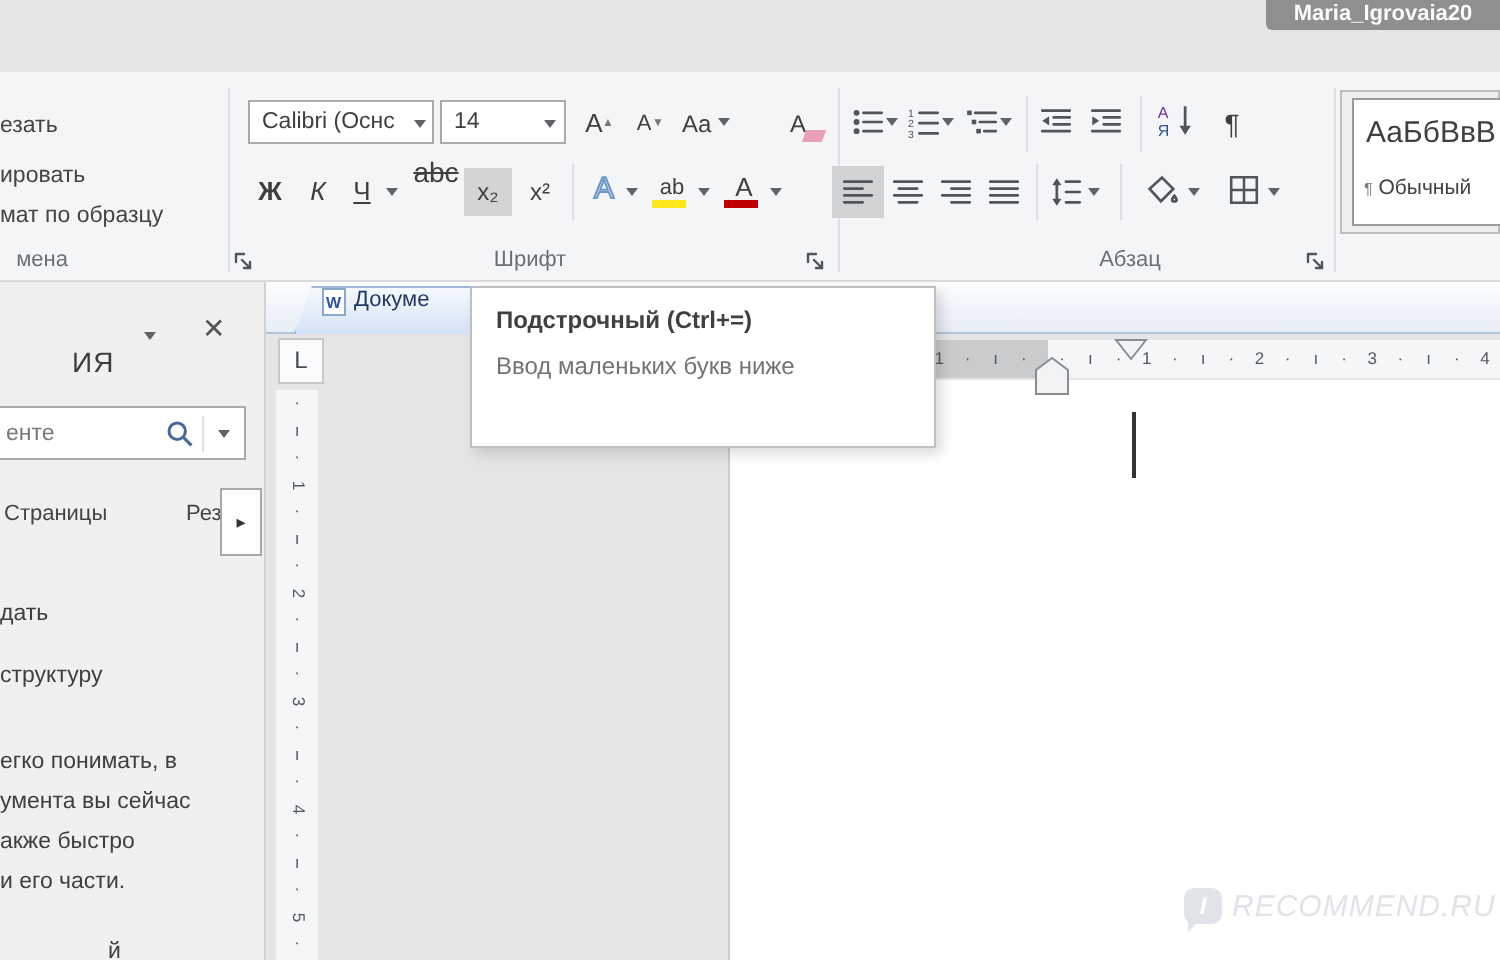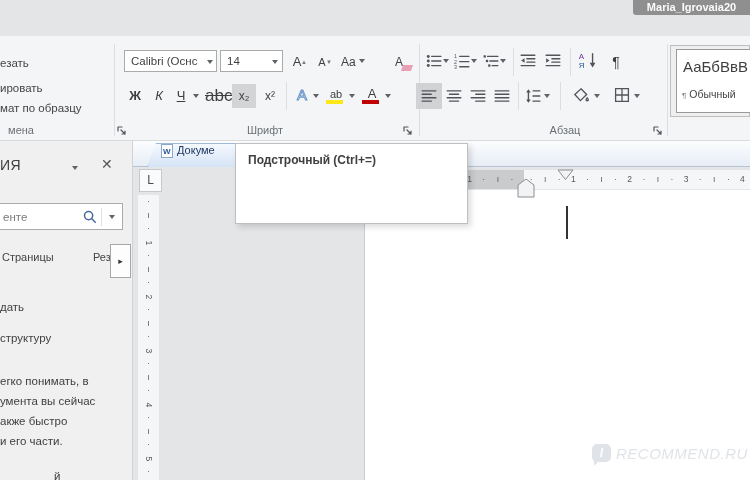--- a/index.html
+++ b/index.html
@@ -45,21 +45,21 @@
 
   
   #docstrip { position:absolute; left:133px; top:141px; width:617px; height:26px; background:linear-gradient(#fcfdfe,#e7edf6); border-bottom:1px solid #b6c4d6; z-index:12; }
   #doctab { position:absolute; left:14px; top:2px; width:92px; height:24px; background:linear-gradient(#f5f9fe,#d5e3f6); border:1px solid #9fb8da; border-bottom:none; clip-path:polygon(9px 0,100% 0,100% 100%,0 100%); display:flex; align-items:flex-start; padding-left:13px; gap:4px; }
   #doctab .wicon { position:relative; width:12px; height:14px; background:#fff; border:1px solid #8aa7cc; flex:0 0 auto; }
   #doctab .wicon::after { content:"W"; position:absolute; left:1px; top:2px; font-size:8px; font-weight:bold; color:#2b579a; }
   #doctab .dlabel { font-size:11px; color:#203864; white-space:nowrap; overflow:hidden; }
 
   
   #navpane { position:absolute; left:0; top:141px; width:133px; height:339px; background:#f0f0f1; border-right:1px solid #d2d2d3; z-index:15; }
-  #nav-title { position:absolute; left:0; top:16px; font-size:14px; letter-spacing:.5px; color:#3d3d3d; }
+  #nav-title { position:absolute; left:0; top:32px; font-size:14px; letter-spacing:.5px; color:#3d3d3d;padding-left:36px; }
   #nav-title-chev { position:absolute; left:72px; top:25px; }
   #nav-close { position:absolute; left:101px; top:15px; font-size:14px; color:#555; }
   #nav-search { position:absolute; left:-20px; top:62px; width:143px; height:27px; background:#fff; border:1px solid #ababab; }
   #nav-search .stext { position:absolute; left:22px; top:7px; font-size:11.5px; color:#7a7a7a; }
   #nav-search .mag { position:absolute; right:25px; top:6px; }
   #nav-search .sdiv { position:absolute; right:20px; top:4px; width:1px; height:18px; background:#e0e0e0; }
   #nav-search .chev.abs { right:7px; top:11px; }
   .navtab { position:absolute; top:110px; font-size:11px; color:#444; }
   #nav-more { position:absolute; left:110px; top:103px; width:21px; height:34px; background:#fdfdfd; border:1px solid #a8a8a8; text-align:center; line-height:32px; font-size:9px; color:#333; }
   .navline { position:absolute; left:0; font-size:11.5px; color:#3f3f3f; white-space:nowrap; }
@@ -120,21 +120,21 @@
     </div>
     <div class="fbtn" style="left:286px;top:14px;width:22px"><span>А</span><span class="minicaret" style="right:1px;top:0">▲</span></div>
     <div class="fbtn" style="left:311px;top:14px;width:22px;font-size:11px"><span>А</span><span class="minicaret" style="right:1px;top:0">▼</span></div>
     <div class="fbtn" style="left:340px;top:14px;width:26px;font-size:12px"><span>Aa</span> <span class="chev"></span></div>
     <div class="fbtn" style="left:388px;top:14px;width:22px;font-size:12px"><span>А</span><span class="eraser"></span></div>
 
     <div class="fbtn" style="left:124px;top:48px;width:22px;font-weight:bold">Ж</div>
     <div class="fbtn" style="left:148px;top:48px;width:22px;font-style:italic">К</div>
     <div class="fbtn" style="left:171px;top:48px;width:20px;text-decoration:underline">Ч</div>
     <span class="chev abs" style="left:193px;top:58px"></span>
-    <div class="fbtn" style="left:205px;top:48px;width:26px;font-size:17px;text-decoration:line-through">abc</div>
+    <div class="fbtn" style="left:205px;top:38px;width:26px;font-size:14px;text-decoration:line-through">abc</div>
     <div class="fbtn hover-box" style="left:232px;top:48px;width:24px;height:24px;font-size:12px">x₂</div>
     <div class="fbtn" style="left:258px;top:48px;width:24px;font-size:12px">x²</div>
     <div class="vdiv" style="left:286px;top:46px;height:28px"></div>
     <div class="fbtn fx-letter" style="left:292px;top:47px;width:20px;font-size:15px">А</div>
     <span class="chev abs" style="left:313px;top:58px"></span>
     <div class="fbtn" style="left:326px;top:46px;width:20px;font-size:11px"><span>ab</span><div class="hlbar" style="background:#ffe81a"></div></div>
     <span class="chev abs" style="left:349px;top:58px"></span>
     <div class="fbtn" style="left:362px;top:46px;width:20px;font-size:13px"><span>А</span><div class="hlbar" style="background:#c00000"></div></div>
     <span class="chev abs" style="left:385px;top:58px"></span>
     <span class="glabel" style="left:225px;width:80px">Шрифт</span>
@@ -309,20 +309,21 @@
       <span class="cell">·</span>
       <span class="cell">ı</span>
       <span class="cell">·</span>
       <span class="cell rot">5</span>
       <span class="cell">·</span>
     </div>
   <div id="caret"></div>
 
   <div id="tooltip">
     <span class="ttitle">Подстрочный (Ctrl+=)</span>
+    <span class="tline1">Ввод маленьких букв ниже</span>
   </div>
 
   <div id="user-overlay">Maria_Igrovaia20</div>
   <div id="watermark">
     <span class="wm-icon">I</span>
     <span class="wm-text">RECOMMEND.RU</span>
   </div>
 
 </div>
 

